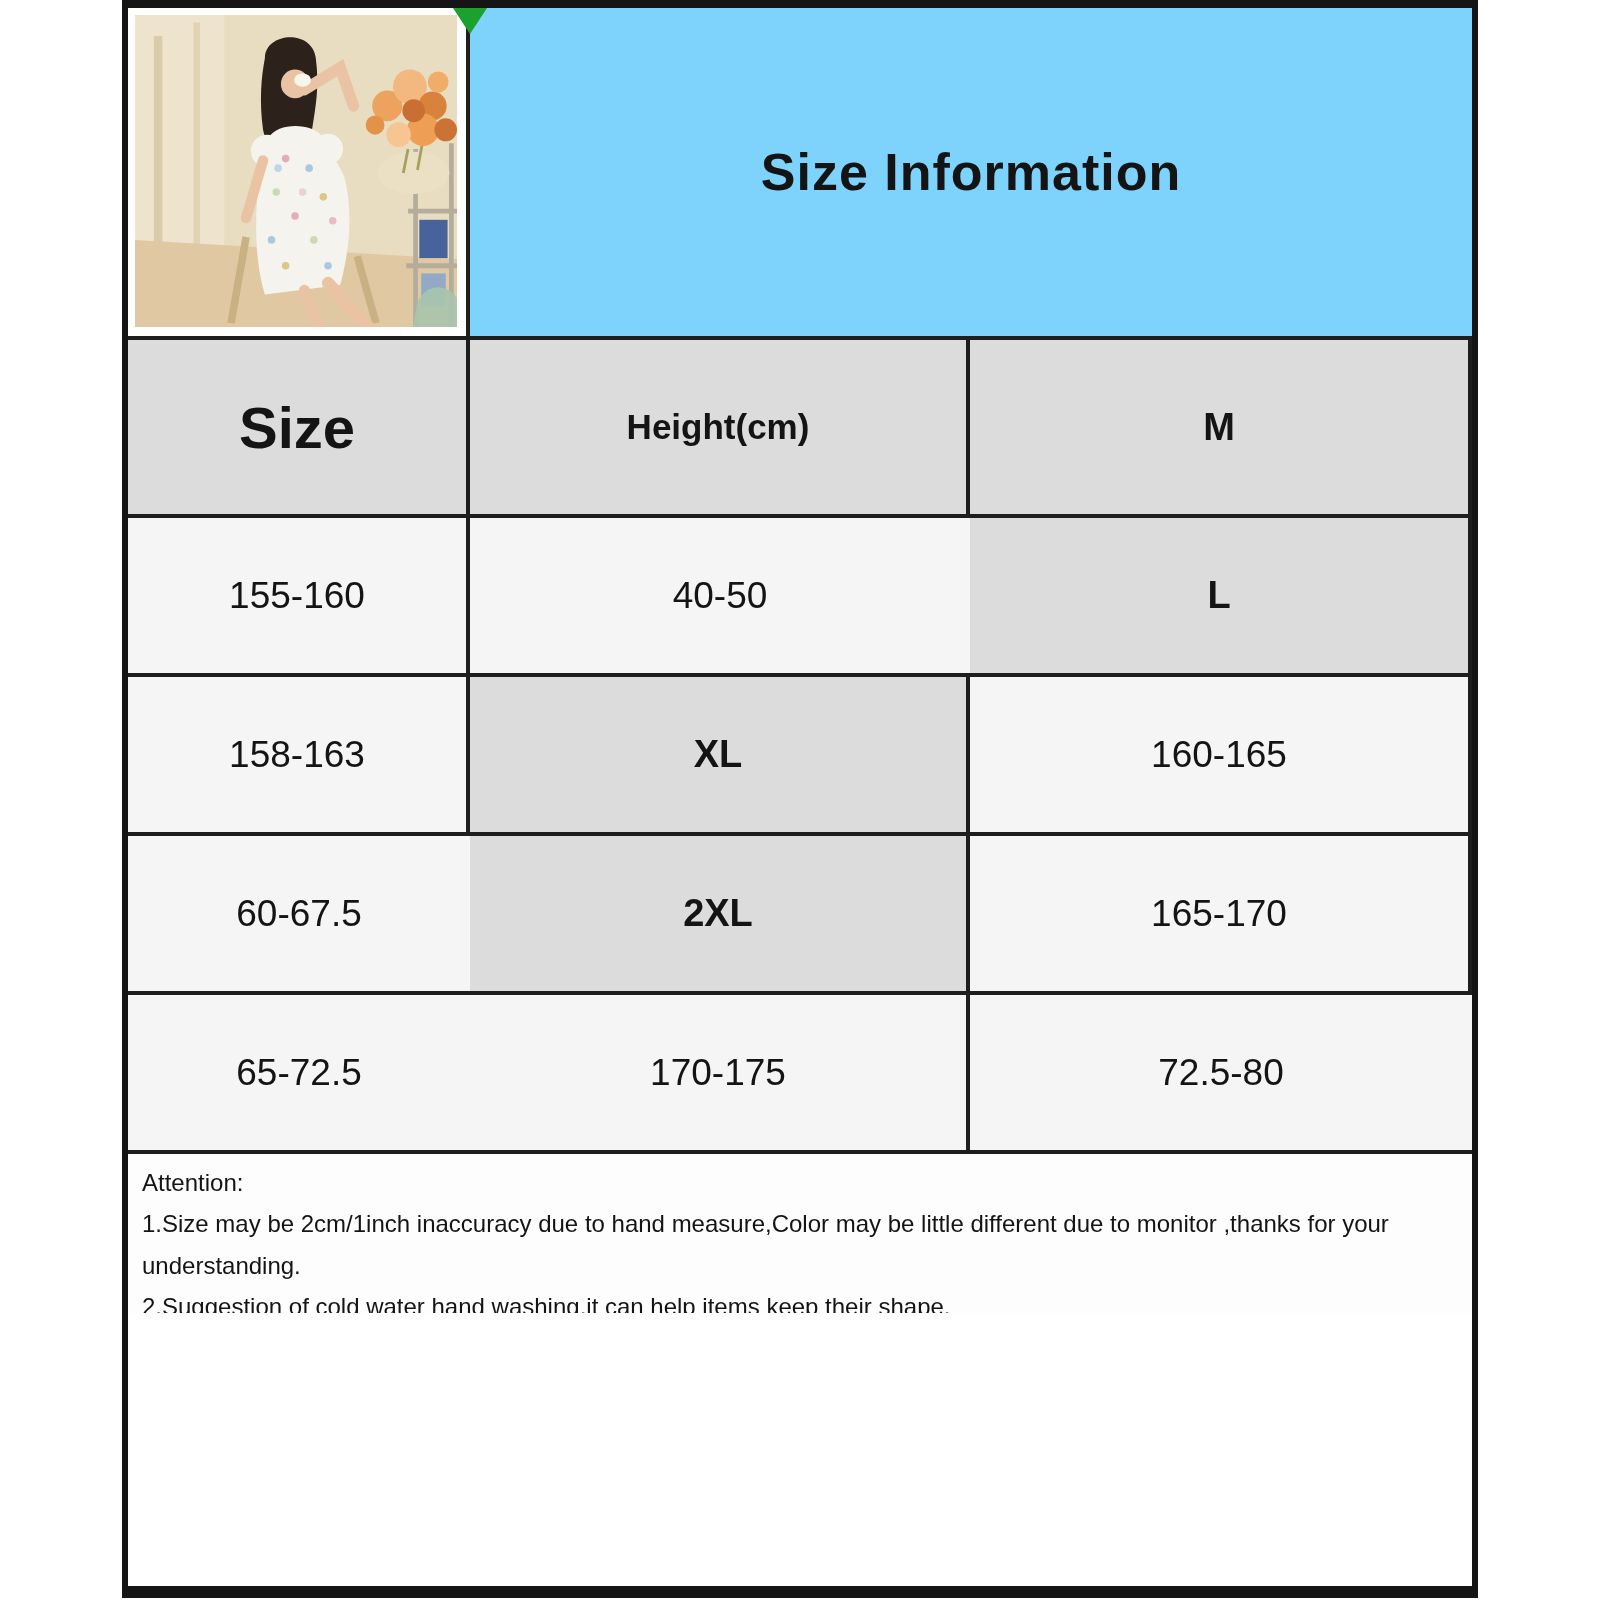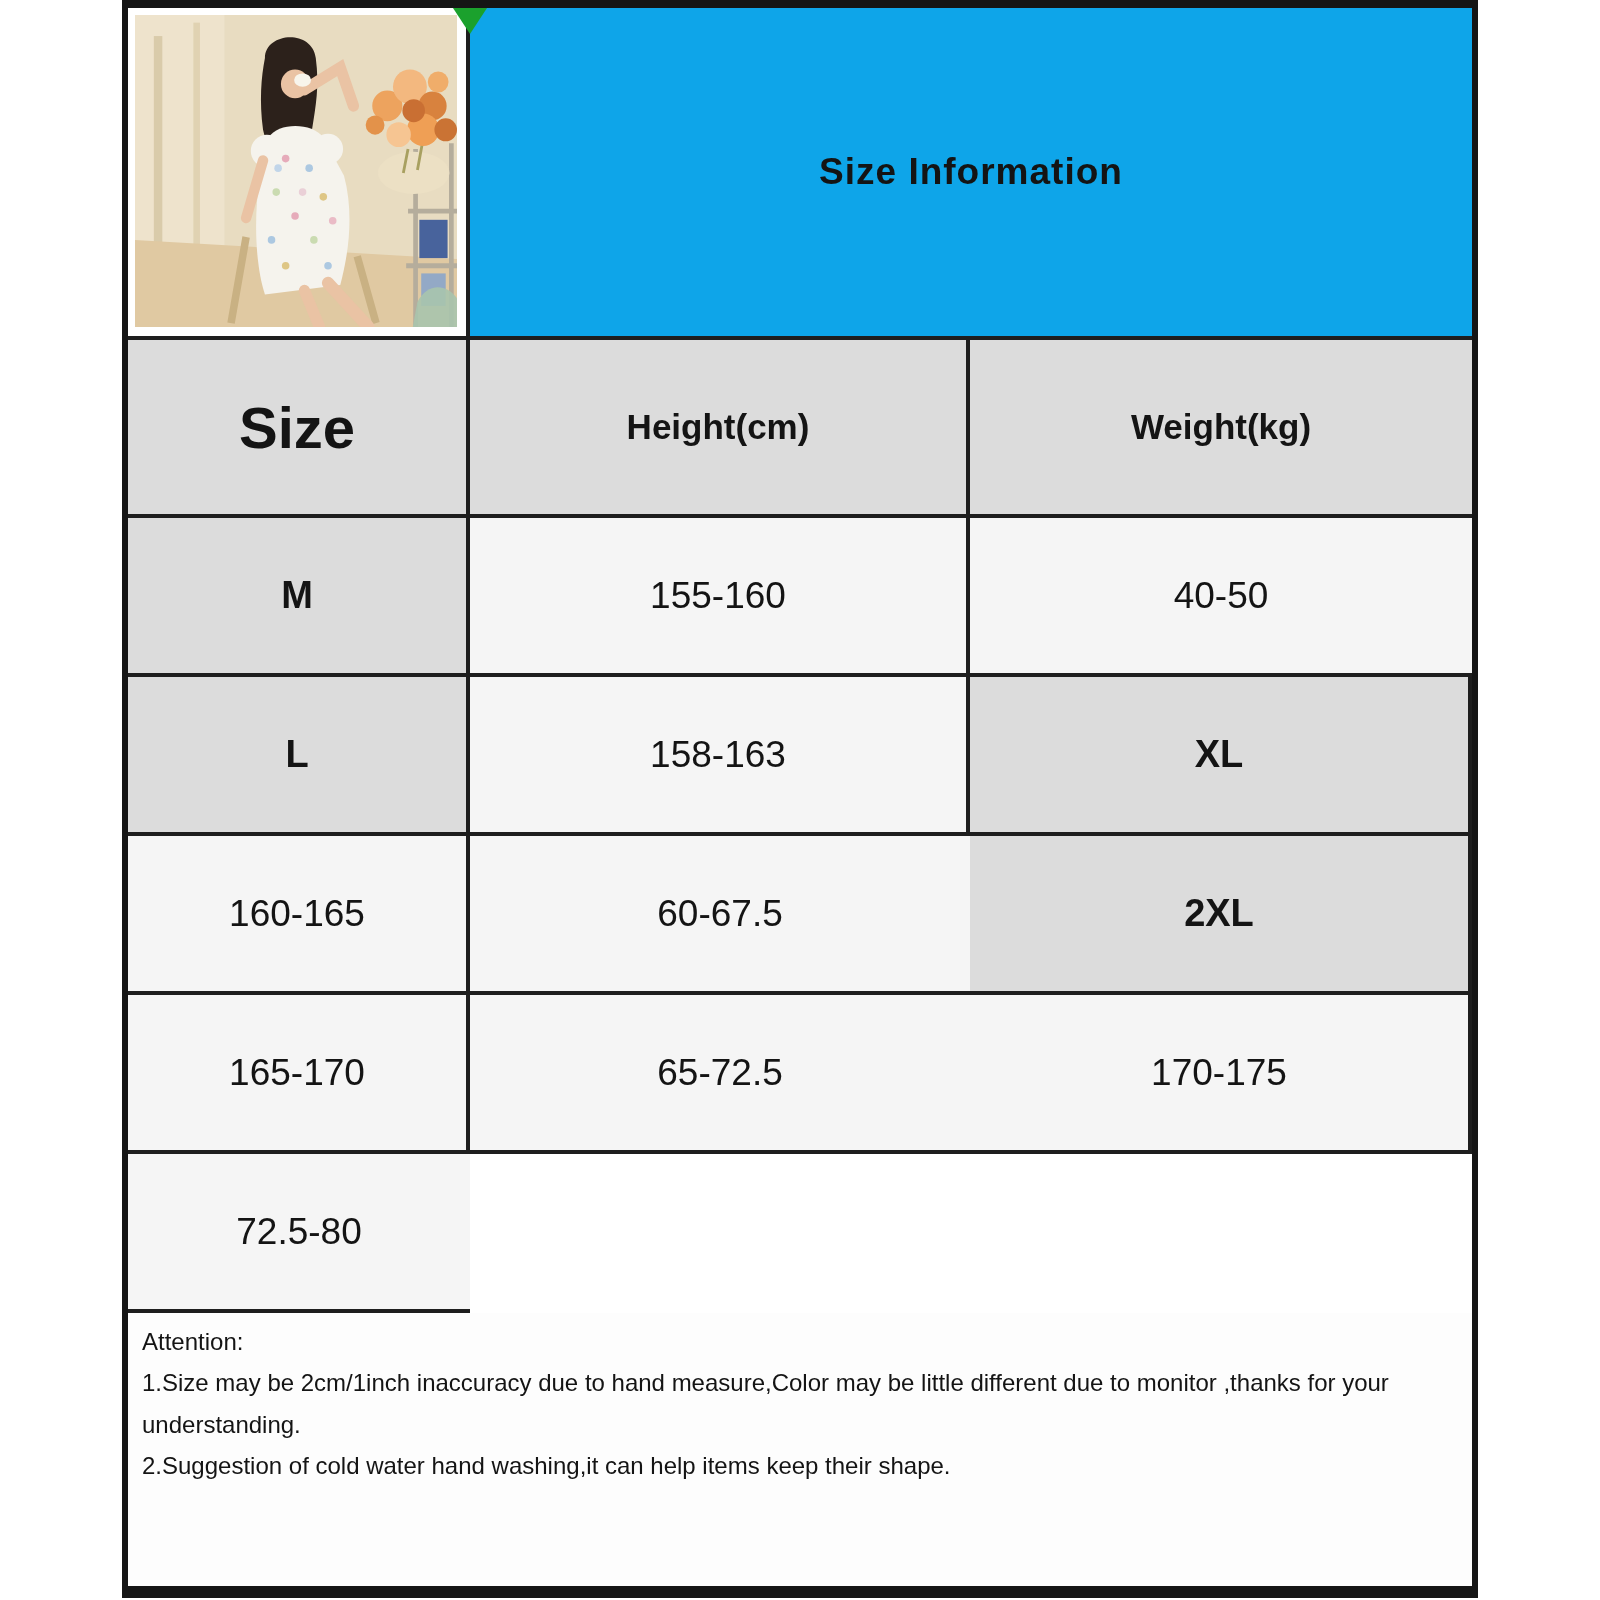--- a/index.html
+++ b/index.html
@@ -34,22 +34,22 @@
   .bb { border-bottom: 4px solid #1e1e1e; }
 
   .photo-cell {
     background: #ffffff;
     padding: 7px 9px 9px 7px;
   }
   .photo-cell svg { display:block; width:100%; height:100%; }
 
   .title-cell {
     grid-column: 2 / 4;
-    background: #0ea5e9;
-    font-size: 37px;
+    background: #7dd3fc;
+    font-size: 52px;
     font-weight: bold;
     letter-spacing: 1px;
   }
 
   .head-cell { background: #dcdcdc; font-weight: bold; font-size: 35px; }
   .head-size { font-size: 58px; }
 
   .size-cell  { background: #dcdcdc; font-weight: bold; font-size: 38px; }
   .value-cell { background: #f5f5f5; font-size: 37px; }
 
@@ -136,21 +136,20 @@
           <path d="M205 280 L248 326" stroke="#eac3a4" stroke-width="13" stroke-linecap="round"></path>
           <path d="M180 288 L196 326" stroke="#eac3a4" stroke-width="12" stroke-linecap="round"></path>
         </g>
         <path d="M300 300 C310 280 330 280 342 296 L342 326 L295 326 Z" fill="#a9c4ad" opacity="0.9"></path>
       </svg>
     </div>
     <div class="cell title-cell bb">Size Information</div>
 
     <div class="cell head-cell head-size br bb">Size</div>
     <div class="cell head-cell br bb">Height(cm)</div>
-    <div class="cell head-cell bb">Weight(kg)</div>
 
     <div class="cell size-cell br bb">M</div>
     <div class="cell value-cell br bb">155-160</div>
     <div class="cell value-cell bb">40-50</div>
 
     <div class="cell size-cell br bb">L</div>
     <div class="cell value-cell br bb">158-163</div>
 
     <div class="cell size-cell br bb">XL</div>
     <div class="cell value-cell br bb">160-165</div>

